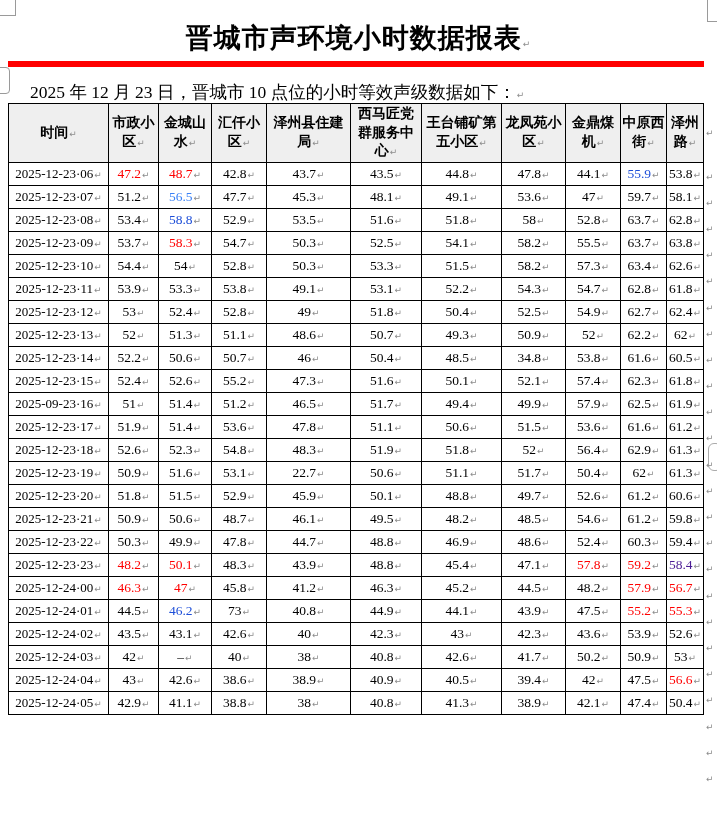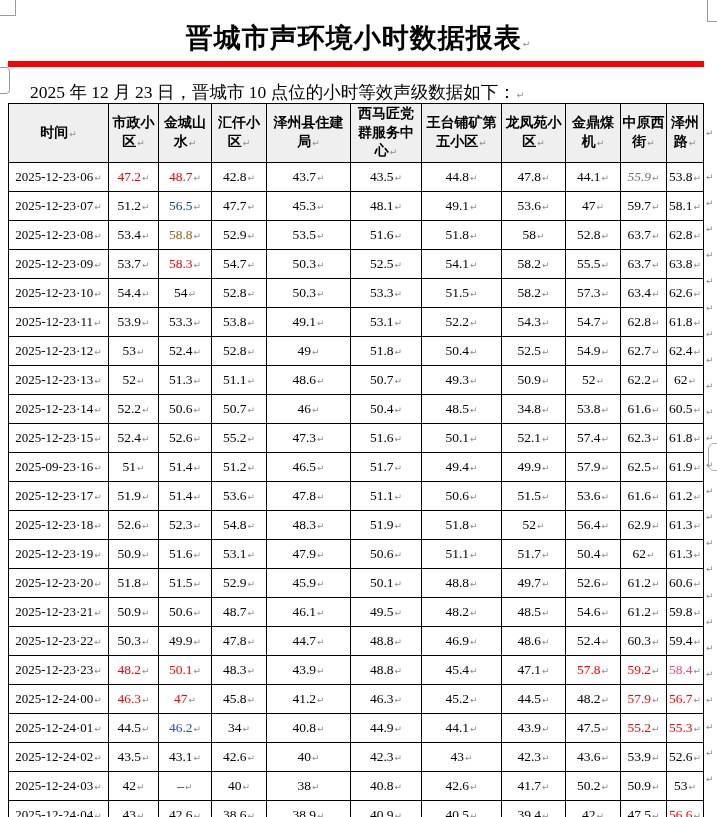--- a/index.html
+++ b/index.html
@@ -28,21 +28,21 @@
     border-collapse:collapse; table-layout:fixed; width:695px;
   }
   .doc-table th, .doc-table td {
     border:1px solid #000; text-align:center; vertical-align:middle;
     padding:0 1px; overflow:hidden;
   }
   .doc-table thead th {
     background:#efefef; font-size:14px; font-weight:bold;
     height:58px; line-height:1.35;
   }
-  .doc-table tbody tr { height:29px;border-radius:7px; }
+  .doc-table tbody tr { height:23px;border-radius:7px; }
   .doc-table tbody td { font-size:13.5px; white-space:nowrap; }
   .doc-table td.time-cell { font-size:13px; }
   .red { color:#ff0000; }
   .mark {
     color:#8c8c8c; font-size:9px; margin-left:1px;
     font-family:"DejaVu Sans",sans-serif; font-weight:normal;
   }
   .marks-rail { position:absolute; left:706px; top:103px; width:11px; }
   .marks-rail .rowmark {
     display:flex; align-items:center; color:#8c8c8c; font-size:9px;
@@ -96,40 +96,40 @@
       <tr>
         <td class="time-cell"><span>2025-12-23·06</span><span class="mark">↵</span></td>
         <td><span class="red" style="color: rgb(255, 0, 0);">47.2</span><span class="mark">↵</span></td>
         <td><span class="red" style="color: rgb(255, 0, 0);">48.7</span><span class="mark">↵</span></td>
         <td><span>42.8</span><span class="mark">↵</span></td>
         <td><span>43.7</span><span class="mark">↵</span></td>
         <td><span>43.5</span><span class="mark">↵</span></td>
         <td><span>44.8</span><span class="mark">↵</span></td>
         <td><span>47.8</span><span class="mark">↵</span></td>
         <td><span>44.1</span><span class="mark">↵</span></td>
-        <td><span class="red" style="color: #737373; font-style: italic;">55.9</span><span class="mark">↵</span></td>
+        <td><span class="red" style="color: #1d4ed8;">55.9</span><span class="mark">↵</span></td>
         <td><span>53.8</span><span class="mark">↵</span></td>
       </tr>
       <tr>
         <td class="time-cell"><span>2025-12-23·07</span><span class="mark">↵</span></td>
         <td><span>51.2</span><span class="mark">↵</span></td>
-        <td><span class="red" style="color: #0c4a6e; text-align: center;">56.5</span><span class="mark">↵</span></td>
+        <td><span class="red" style="color: #3b82f6; text-align: center;">56.5</span><span class="mark">↵</span></td>
         <td><span>47.7</span><span class="mark">↵</span></td>
         <td><span>45.3</span><span class="mark">↵</span></td>
         <td><span>48.1</span><span class="mark">↵</span></td>
         <td><span>49.1</span><span class="mark">↵</span></td>
         <td><span>53.6</span><span class="mark">↵</span></td>
         <td><span>47</span><span class="mark">↵</span></td>
         <td><span>59.7</span><span class="mark">↵</span></td>
         <td><span>58.1</span><span class="mark">↵</span></td>
       </tr>
       <tr>
         <td class="time-cell"><span>2025-12-23·08</span><span class="mark">↵</span></td>
         <td><span>53.4</span><span class="mark">↵</span></td>
-        <td><span class="red" style="color: #a16207;">58.8</span><span class="mark">↵</span></td>
+        <td><span class="red" style="color: #1d4ed8;">58.8</span><span class="mark">↵</span></td>
         <td><span>52.9</span><span class="mark">↵</span></td>
         <td><span>53.5</span><span class="mark">↵</span></td>
         <td><span>51.6</span><span class="mark">↵</span></td>
         <td><span>51.8</span><span class="mark">↵</span></td>
         <td><span>58</span><span class="mark">↵</span></td>
         <td><span>52.8</span><span class="mark">↵</span></td>
         <td><span>63.7</span><span class="mark">↵</span></td>
         <td><span>62.8</span><span class="mark">↵</span></td>
       </tr>
       <tr>
@@ -260,21 +260,21 @@
         <td><span>52</span><span class="mark">↵</span></td>
         <td><span>56.4</span><span class="mark">↵</span></td>
         <td><span>62.9</span><span class="mark">↵</span></td>
         <td><span>61.3</span><span class="mark">↵</span></td>
       </tr>
       <tr>
         <td class="time-cell"><span>2025-12-23·19</span><span class="mark">↵</span></td>
         <td><span>50.9</span><span class="mark">↵</span></td>
         <td><span>51.6</span><span class="mark">↵</span></td>
         <td><span>53.1</span><span class="mark">↵</span></td>
-        <td><span>47.9</span><span class="mark">↵</span></td>
+        <td><span>22.7</span><span class="mark">↵</span></td>
         <td><span>50.6</span><span class="mark">↵</span></td>
         <td><span>51.1</span><span class="mark">↵</span></td>
         <td><span>51.7</span><span class="mark">↵</span></td>
         <td><span>50.4</span><span class="mark">↵</span></td>
         <td><span>62</span><span class="mark">↵</span></td>
         <td><span>61.3</span><span class="mark">↵</span></td>
       </tr>
       <tr>
         <td class="time-cell"><span>2025-12-23·20</span><span class="mark">↵</span></td>
         <td><span>51.8</span><span class="mark">↵</span></td>
@@ -318,40 +318,40 @@
         <td class="time-cell"><span>2025-12-23·23</span><span class="mark">↵</span></td>
         <td><span class="red" style="color: rgb(255, 0, 0);">48.2</span><span class="mark">↵</span></td>
         <td><span class="red" style="color: rgb(255, 0, 0);">50.1</span><span class="mark">↵</span></td>
         <td><span>48.3</span><span class="mark">↵</span></td>
         <td><span>43.9</span><span class="mark">↵</span></td>
         <td><span>48.8</span><span class="mark">↵</span></td>
         <td><span>45.4</span><span class="mark">↵</span></td>
         <td><span>47.1</span><span class="mark">↵</span></td>
         <td><span class="red" style="color: rgb(255, 0, 0);">57.8</span><span class="mark">↵</span></td>
         <td><span class="red" style="color: rgb(255, 0, 0);">59.2</span><span class="mark">↵</span></td>
-        <td><span class="red" style="color: #ec4899;">58.4</span><span class="mark">↵</span></td>
+        <td><span class="red" style="color: #4c1d95;">58.4</span><span class="mark">↵</span></td>
       </tr>
       <tr>
         <td class="time-cell"><span>2025-12-24·00</span><span class="mark">↵</span></td>
         <td><span class="red" style="color: rgb(255, 0, 0);">46.3</span><span class="mark">↵</span></td>
         <td><span class="red" style="color: rgb(255, 0, 0);">47</span><span class="mark">↵</span></td>
         <td><span>45.8</span><span class="mark">↵</span></td>
         <td><span>41.2</span><span class="mark">↵</span></td>
         <td><span>46.3</span><span class="mark">↵</span></td>
         <td><span>45.2</span><span class="mark">↵</span></td>
         <td><span>44.5</span><span class="mark">↵</span></td>
         <td><span>48.2</span><span class="mark">↵</span></td>
         <td><span class="red" style="color: rgb(255, 0, 0);">57.9</span><span class="mark">↵</span></td>
         <td><span class="red" style="color: rgb(255, 0, 0);">56.7</span><span class="mark">↵</span></td>
       </tr>
       <tr>
         <td class="time-cell"><span>2025-12-24·01</span><span class="mark">↵</span></td>
         <td><span>44.5</span><span class="mark">↵</span></td>
         <td><span class="red" style="color: #1d4ed8;">46.2</span><span class="mark">↵</span></td>
-        <td><span>34</span><span class="mark">↵</span></td>
+        <td><span>73</span><span class="mark">↵</span></td>
         <td><span>40.8</span><span class="mark">↵</span></td>
         <td><span>44.9</span><span class="mark">↵</span></td>
         <td><span>44.1</span><span class="mark">↵</span></td>
         <td><span>43.9</span><span class="mark">↵</span></td>
         <td><span>47.5</span><span class="mark">↵</span></td>
         <td><span class="red" style="color: rgb(255, 0, 0);">55.2</span><span class="mark">↵</span></td>
         <td><span class="red" style="color: rgb(255, 0, 0); font-family: Liberation Serif, serif;">55.3</span><span class="mark">↵</span></td>
       </tr>
       <tr>
         <td class="time-cell"><span>2025-12-24·02</span><span class="mark">↵</span></td>

